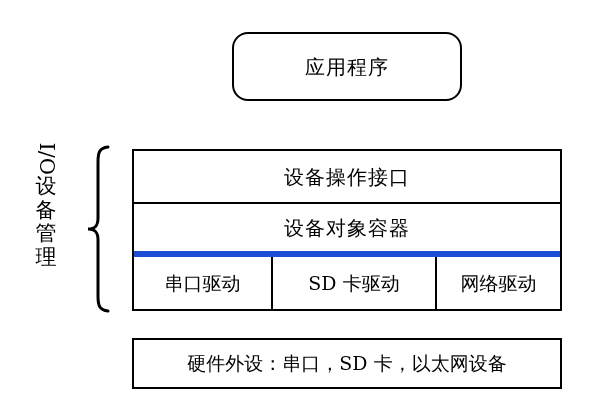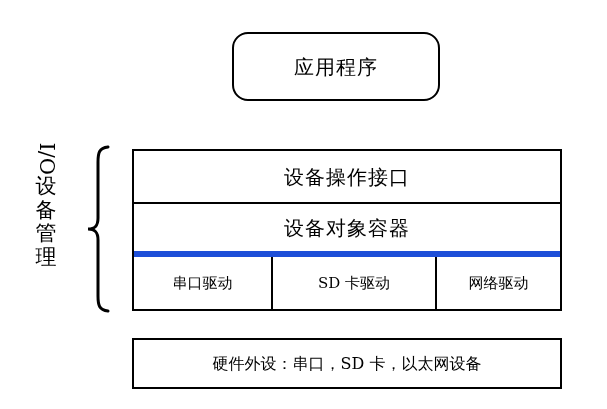--- a/index.html
+++ b/index.html
@@ -19,21 +19,21 @@
   .diagram {
     position: absolute;
     inset: 0;
   }
 
   
   .app-box {
     position: absolute;
     left: 232px;
     top: 32px;
-    width: 208px;
+    width: 230px;
     height: 69px;
     box-sizing: border-box;
     border: 2px solid #000000;
     border-radius: 16px;
     background: #ffffff;
     display: flex;
     align-items: center;
     justify-content: center;
   }
   .app-box-label {
@@ -127,40 +127,40 @@
     box-sizing: border-box;
     display: flex;
     align-items: center;
     justify-content: center;
     height: 100%;
   }
   .driver-cell.c1 { width: 139px; border-right: 2px solid #000000; }
   .driver-cell.c2 { width: 164px; border-right: 2px solid #000000; }
   .driver-cell.c3 { flex: 1 1 auto; }
   .driver-label {
-    font-size: 15px;
+    font-size: 19px;
     line-height: 1;
   }
 
   
   .hw-box {
     position: absolute;
     left: 132px;
     top: 338px;
     width: 430px;
     height: 51px;
     box-sizing: border-box;
     border: 2px solid #000000;
     background: #ffffff;
     display: flex;
     align-items: center;
     justify-content: center;
   }
   .hw-label {
-    font-size: 16px;
+    font-size: 19px;
     line-height: 1;
   }
 </style>
 </head>
 <body>
 
 <div class="diagram">
 
   <div class="app-box">
     <div class="app-box-label">应用程序</div>

